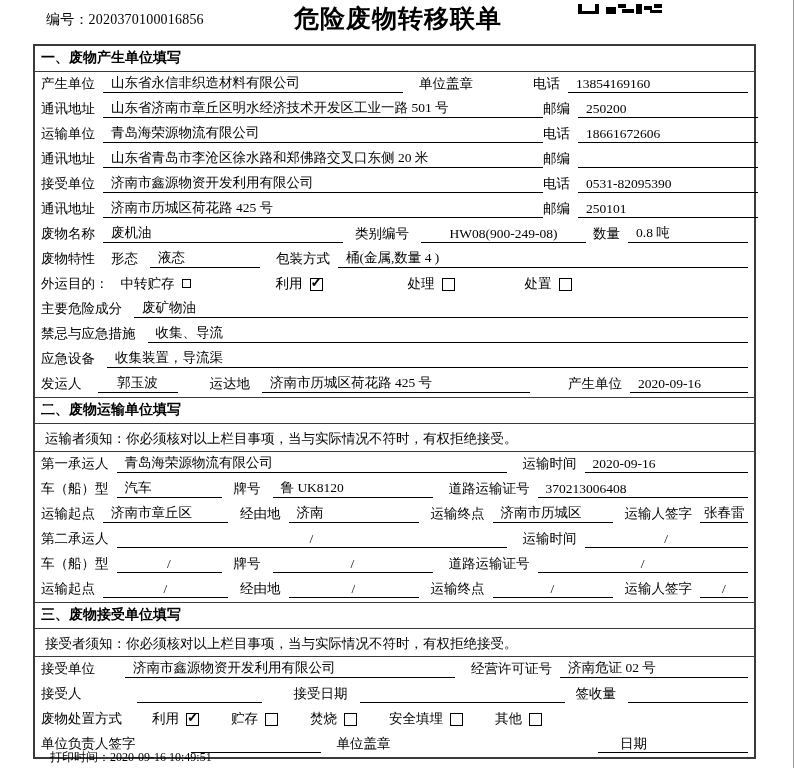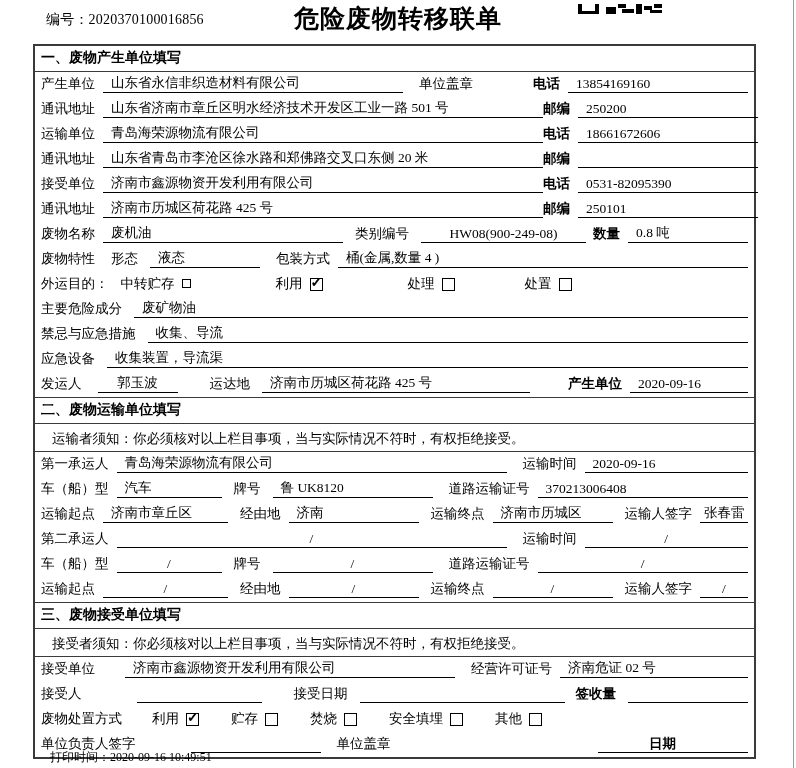--- a/index.html
+++ b/index.html
@@ -30,38 +30,38 @@
     font-size: 13.5px;
   }
   .section + .section { border-top: 1px solid #3a3a3a; }
   .sec-header {
     font-weight: bold; font-size: 14px;
     font-family: "Liberation Sans", "DejaVu Sans", sans-serif;
     padding: 3px 14px 2px 6px; height: 26px;
     border-bottom: 1px solid #3a3a3a;
   }
   .notice {
-    height: 28px; padding: 6px 6px 3px 17px;
+    height: 28px; padding: 6px 6px 3px 10px;
     border-bottom: 1px solid #3a3a3a;
     font-size: 13.5px;
   }
   .row {
     display: flex; align-items: flex-end;
     height: 25px; padding: 0 6px 4px 6px;
     white-space: nowrap;
   }
   .lbl { flex: none; }
   .val {
     border-bottom: 1px solid #000;
     padding: 0 4px 0 8px;
     flex: none; overflow: hidden;
   }
   .val.c { text-align: center; padding: 0 4px; }
   .val.fill { flex: 1 1 auto; }
-  .ml-auto { margin-left: auto; font-weight: bold; }
+  .ml-auto { margin-left: auto; }
   .gap8  { margin-left: 8px; }
   .gap12 { margin-left: 12px; }
   .gap16 { margin-left: 16px; }
   .gap30 { margin-left: 30px; }
   .gap40 { margin-left: 32px; }
   .gap55 { margin-left: 55px; }
   .gap85 { margin-left: 85px; }
   .gap110{ margin-left: 70px; }
 
   .opt { display: inline-flex; align-items: center; }
@@ -312,19 +312,19 @@
       <span class="opt gap40">
         <span>其他</span>
         <span class="checkbox"></span>
       </span>
     </div>
 
     <div class="row" style="position: relative;">
       <span class="lbl">单位负责人签字</span>
       <span class="val gap55" style="width:130px"></span>
       <span class="lbl gap16">单位盖章</span>
-      <span class="lbl ml-auto" style="margin-right:72px">日期</span>
+      <span class="lbl ml-auto" style="margin-right:101px">日期</span>
       <span class="val gap8" style="width:150px; position:absolute; right:6px;"></span>
     </div>
   </div>
 </div>
 
 <div class="print-time"><span>打印时间：</span><span>2020-09-16 10:49:51</span></div>
 
 </body></html>

